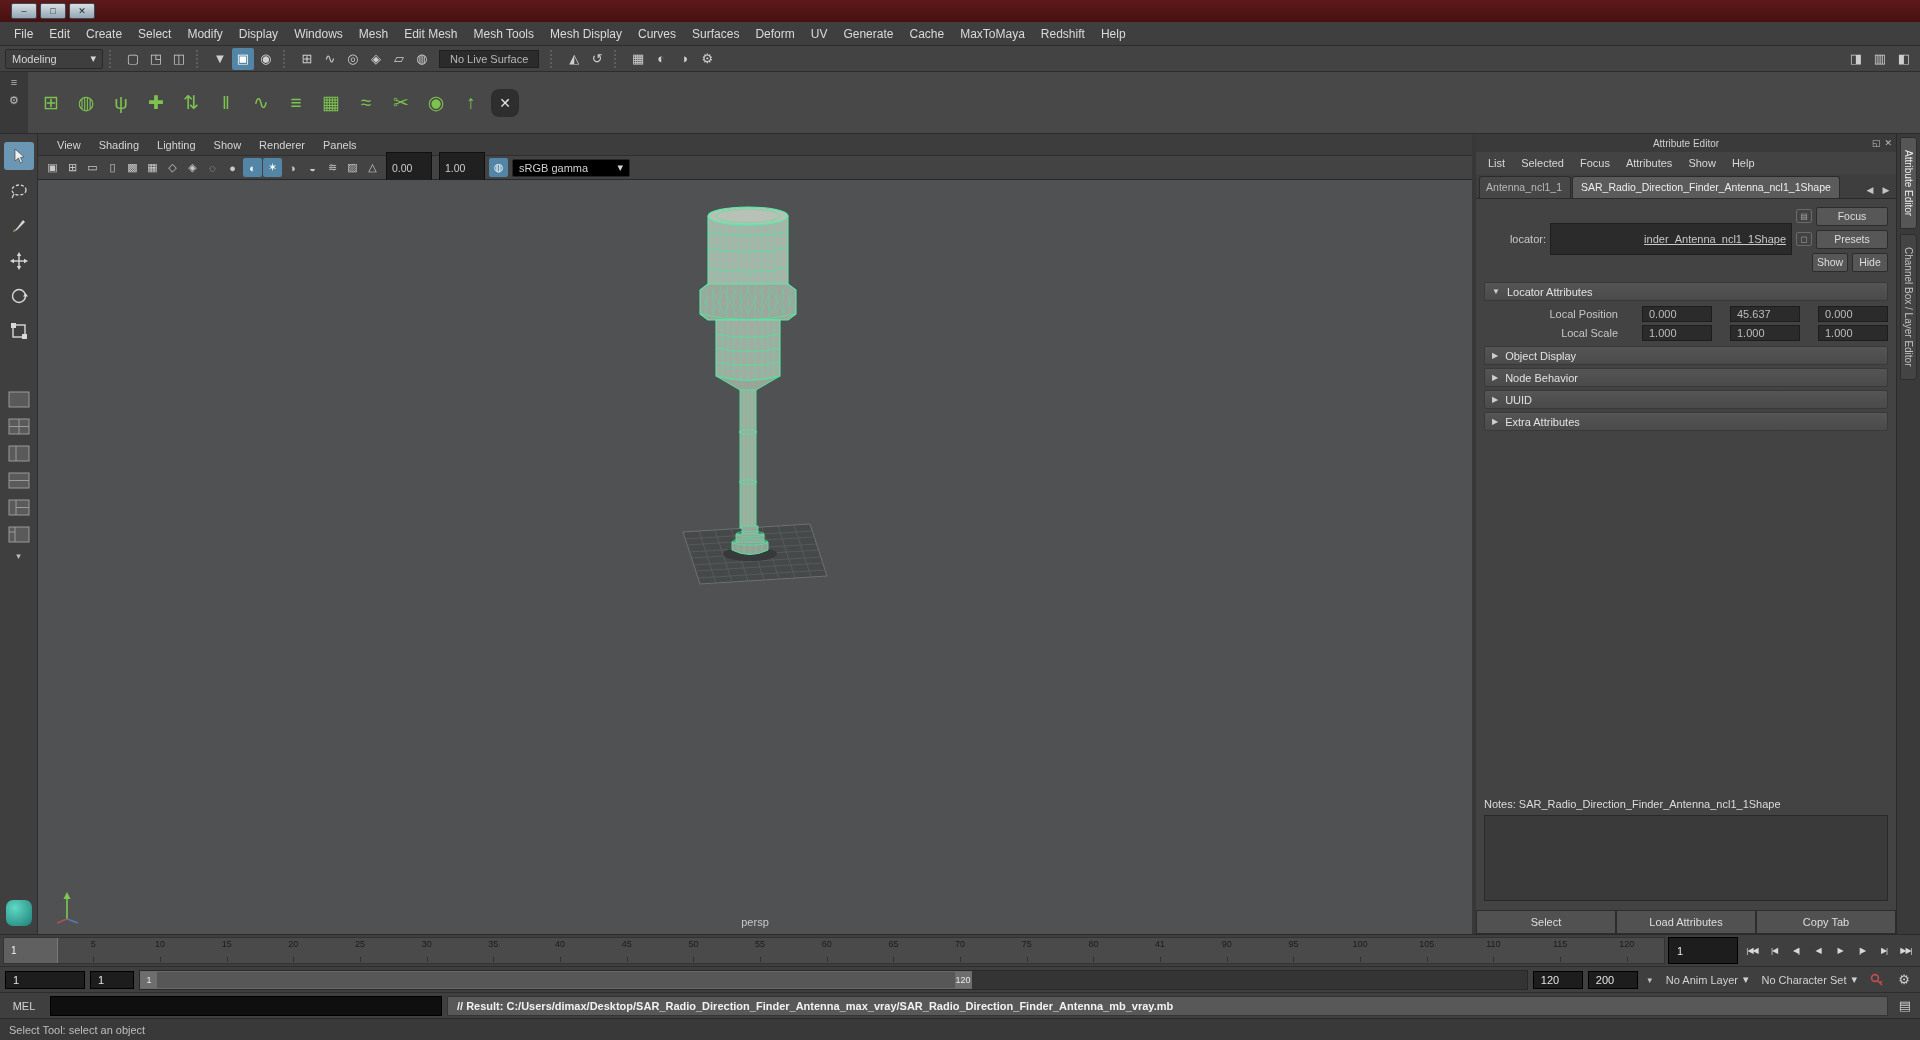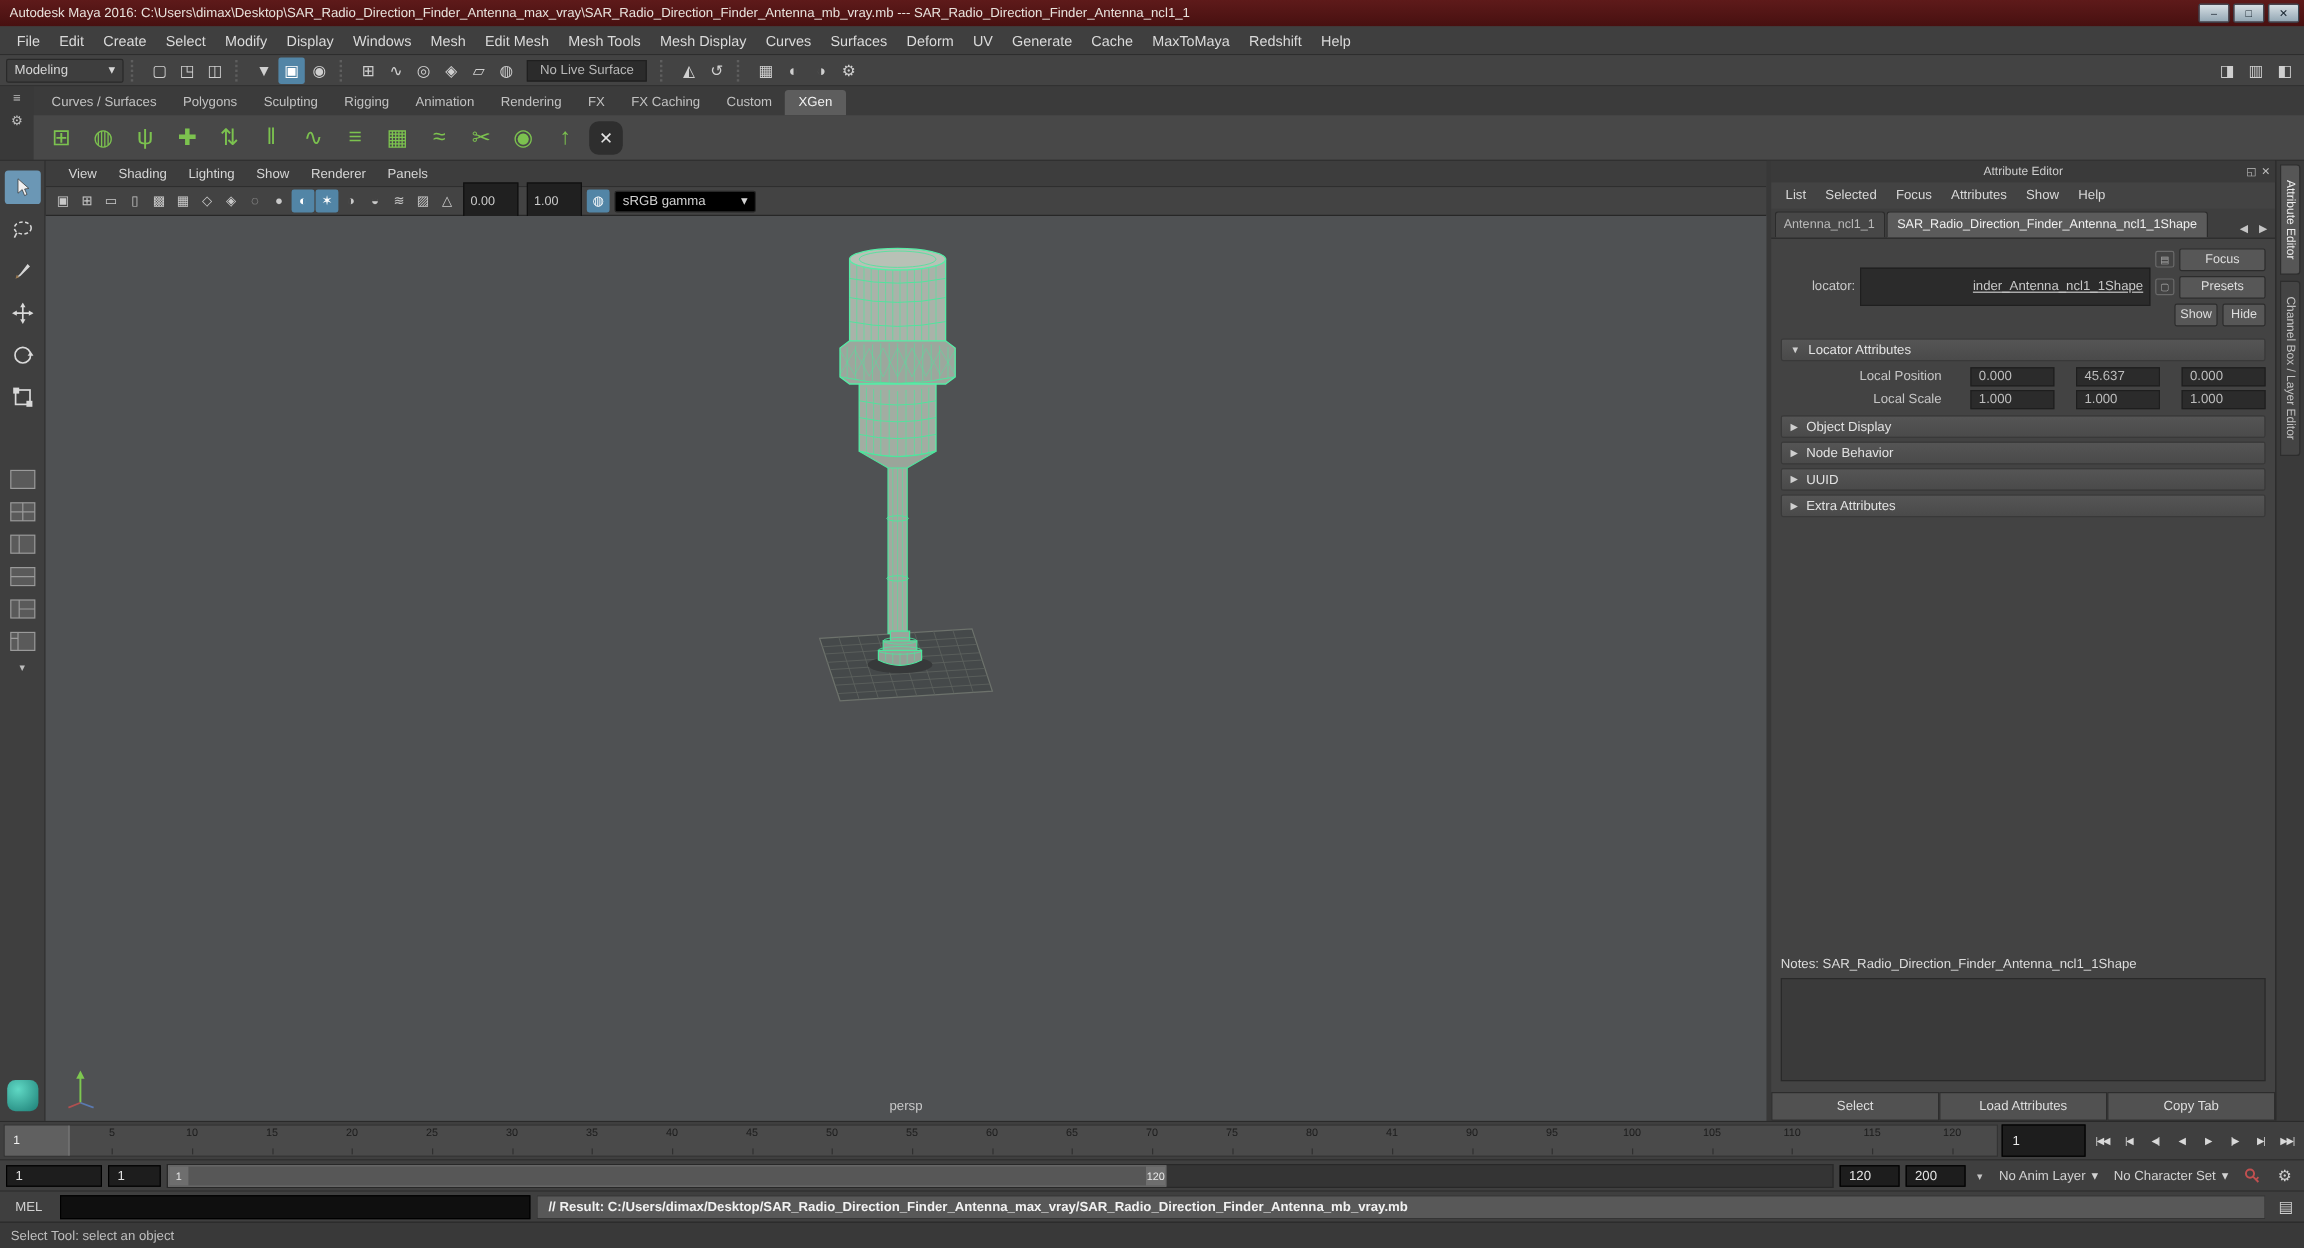--- a/index.html
+++ b/index.html
@@ -133,21 +133,20 @@
 
   
   .help { height:22px; background:#393939; border-top:1px solid #2a2a2a; color:#bfbfbf; display:flex; align-items:center; padding:0 9px; flex:0 0 auto; }
 </style>
 </head>
 <body>
 
 <div class="window">
 
   <div class="titlebar">
-    <span class="ttl">Autodesk Maya 2016: C:\Users\dimax\Desktop\SAR_Radio_Direction_Finder_Antenna_max_vray\SAR_Radio_Direction_Finder_Antenna_mb_vray.mb   ---   SAR_Radio_Direction_Finder_Antenna_ncl1_1</span>
     <div class="win-btn">–</div>
     <div class="win-btn">□</div>
     <div class="win-btn">✕</div>
   </div>
 
   <div class="menubar">
 
   <div class="menu-item">File</div>
       <div class="menu-item">Edit</div>
       <div class="menu-item">Create</div>
@@ -221,33 +220,20 @@
         <div class="sl-icon">◧</div>
       </div>
   </div>
 
   <div class="shelf-wrap">
     <div class="shelf-side">
       <div class="sicon">≡</div>
       <div class="sicon">⚙</div>
     </div>
     <div class="shelf-main">
-      <div class="shelf-tabs">
-
-      <div class="shelf-tab">Curves / Surfaces</div>
-          <div class="shelf-tab">Polygons</div>
-          <div class="shelf-tab">Sculpting</div>
-          <div class="shelf-tab">Rigging</div>
-          <div class="shelf-tab">Animation</div>
-          <div class="shelf-tab">Rendering</div>
-          <div class="shelf-tab">FX</div>
-          <div class="shelf-tab">FX Caching</div>
-          <div class="shelf-tab">Custom</div>
-          <div class="shelf-tab active">XGen</div>
-        </div>
       <div class="shelf-icons">
 
       <div class="shelf-icon">⊞</div>
           <div class="shelf-icon">◍</div>
           <div class="shelf-icon">ψ</div>
           <div class="shelf-icon">✚</div>
           <div class="shelf-icon">⇅</div>
           <div class="shelf-icon">‖</div>
           <div class="shelf-icon">∿</div>
           <div class="shelf-icon">≡</div>

